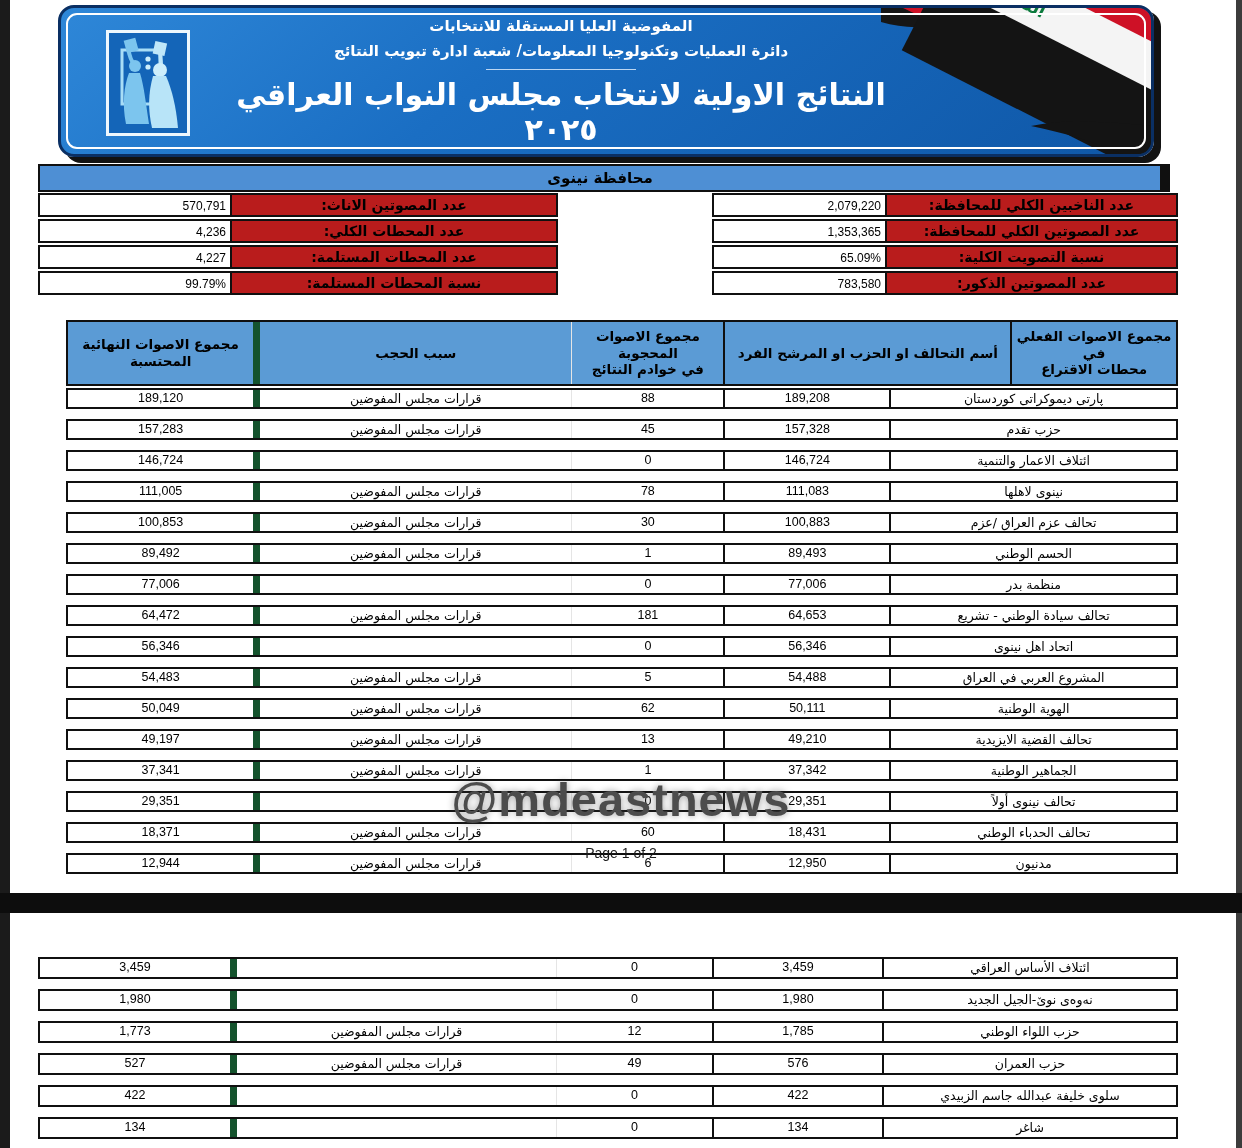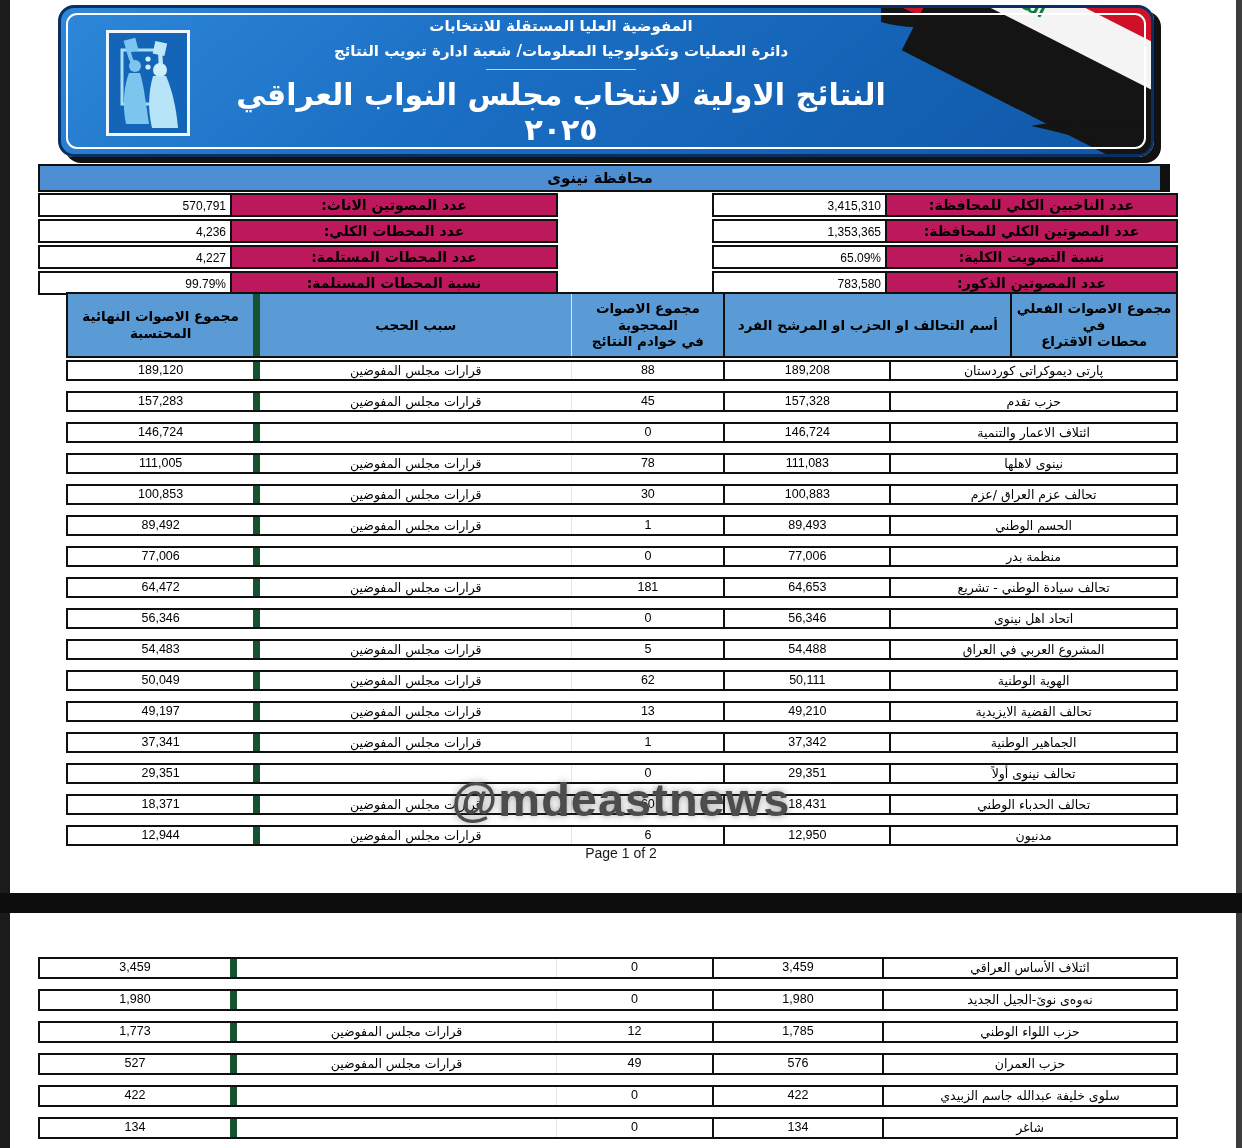--- a/index.html
+++ b/index.html
@@ -56,28 +56,28 @@
     display:flex; height:24px; border:2px solid #101010; margin-bottom:2px; background:#fff;
   }
   .stat-value {
     text-align:center; padding:1px 4px 0 0; font-size:12px;
     display:flex; align-items:center; justify-content:flex-end;
     font-family:"Liberation Sans","DejaVu Sans",sans-serif;
   }
   .stats-right .stat-value { width:171px; }
   .stats-left  .stat-value { width:190px; }
   .stat-label {
-    flex:1; background:#be185d; border-left:2px solid #101010;
+    flex:1; background:#b91c1c; border-left:2px solid #101010;
     display:flex; align-items:center; justify-content:center;
     font-weight:bold; font-size:14px; direction:rtl;
   }
 
   
   .results-table { position:absolute; left:38px; width:1140px; }
-  .table-page1 { top:292px;padding-left:28px; }
+  .table-page1 { top:320px;padding-left:28px; }
   .table-page2 { top:957px; }
   .t-header {
     display:flex; height:66px; border:2px solid #101010; background:#5b9bd5;
     margin-bottom:2px; font-weight:bold;
   }
   .t-row {
     display:flex; height:21px; border:2px solid #101010; background:#ffffff; margin-bottom:10px;
   }
   .table-page2 .t-row { height:22px; }
   .cell {
@@ -151,21 +151,21 @@
     <div class="banner-divider"></div>
     <div class="banner-title">النتائج الاولية لانتخاب مجلس النواب العراقي ٢٠٢٥</div>
   </div>
   <div class="banner-inner-border"></div>
 </div>
 
 <div class="province-band">محافظة نينوى</div>
 
 <div class="stats-group stats-right">
   <div class="stat-row">
-    <div class="stat-value num">3,415,310</div>
+    <div class="stat-value num">2,079,220</div>
     <div class="stat-label">عدد الناخبين الكلي للمحافظة:</div>
   </div>
 
   <div class="stat-row">
     <div class="stat-value num">1,353,365</div>
     <div class="stat-label">عدد المصوتين الكلي للمحافظة:</div>
   </div>
 
   <div class="stat-row">
     <div class="stat-value num">65.09%</div>

